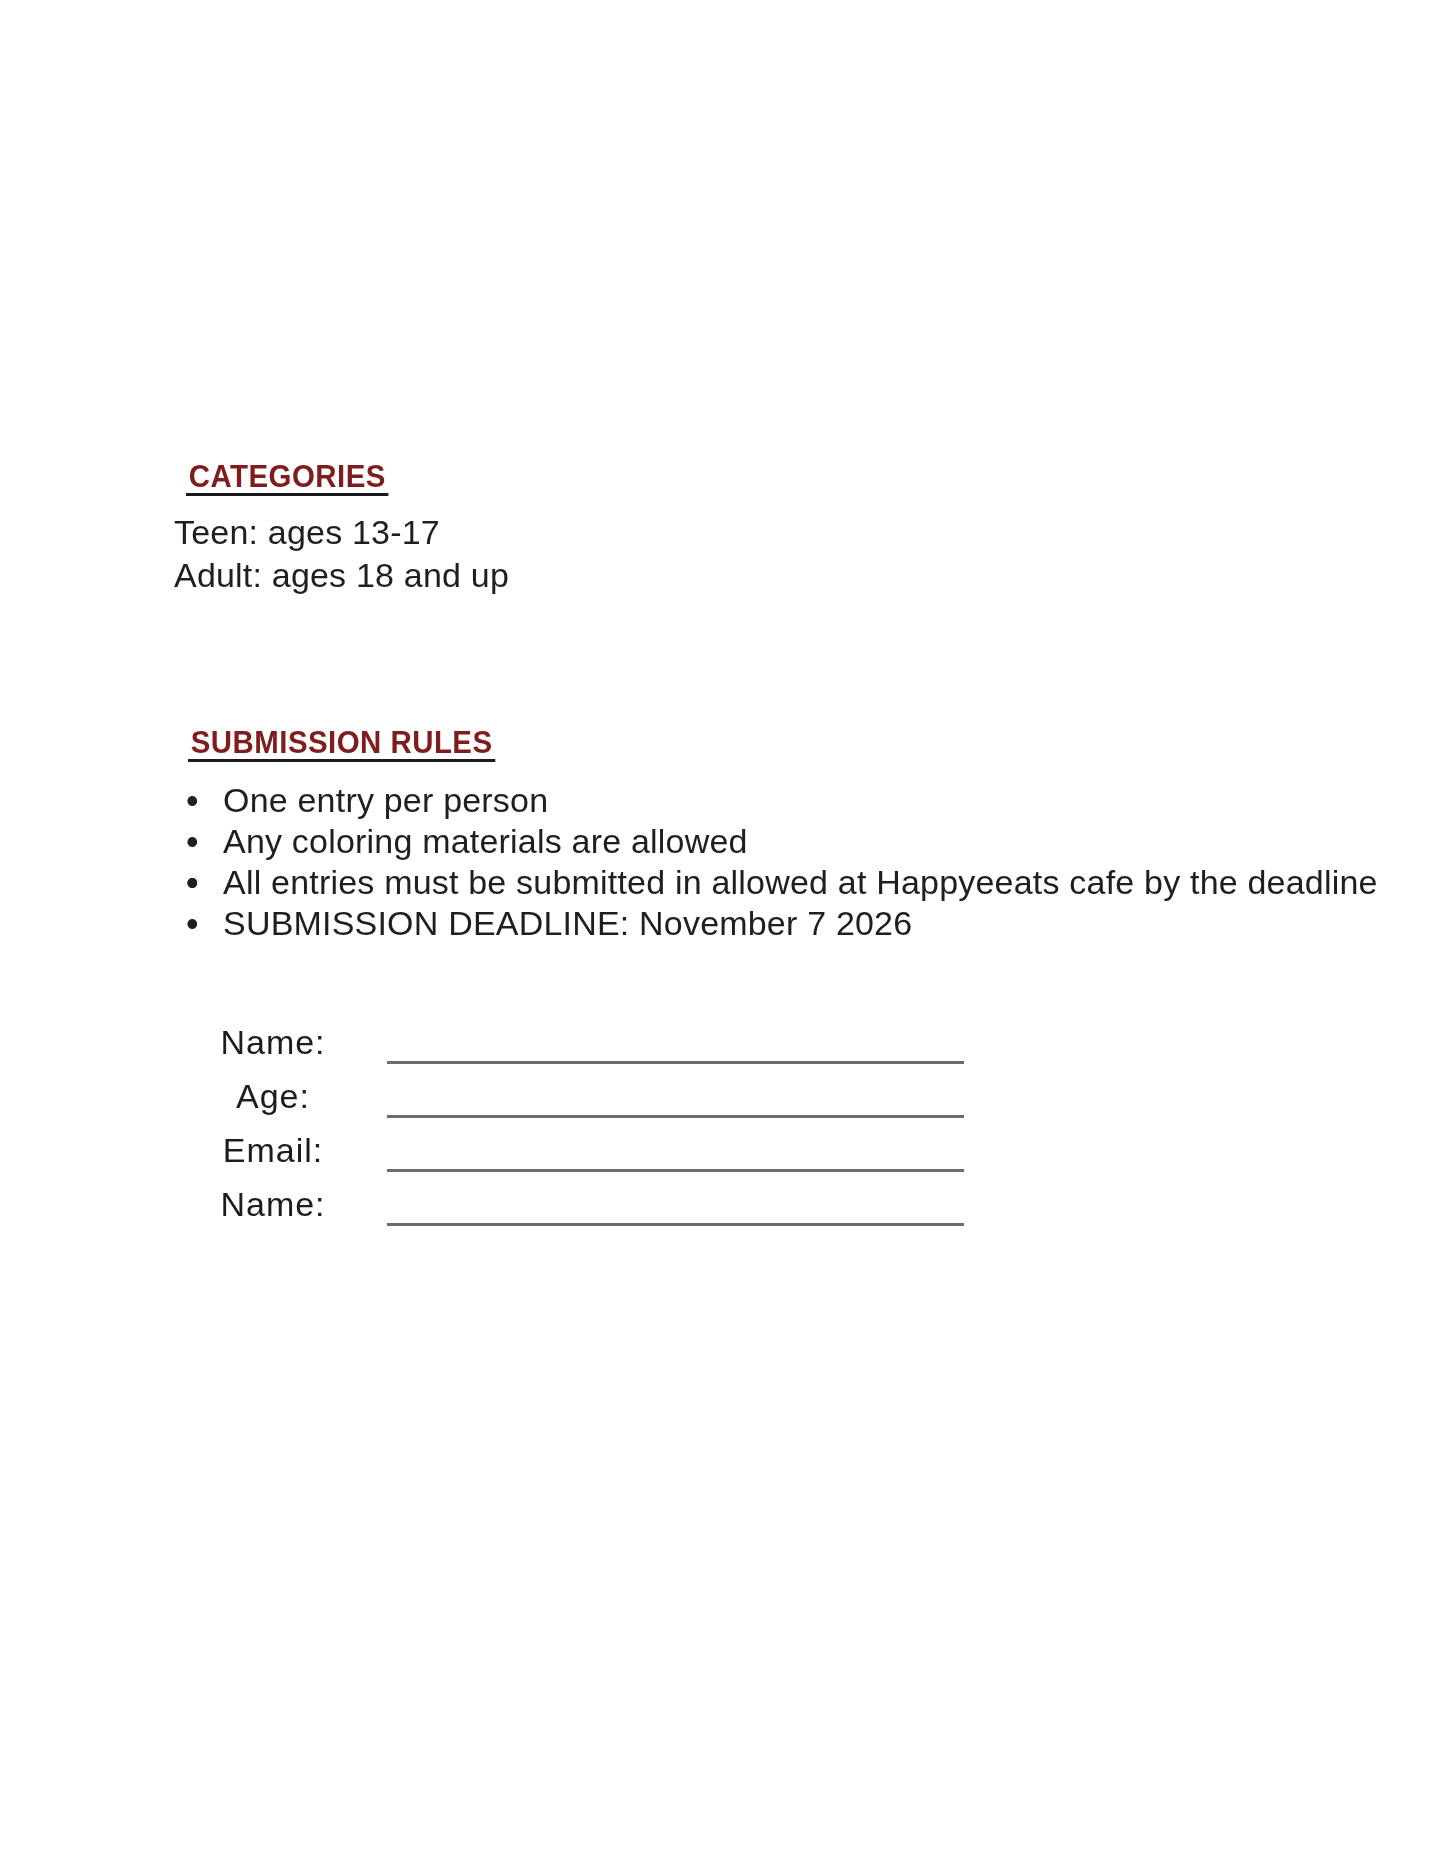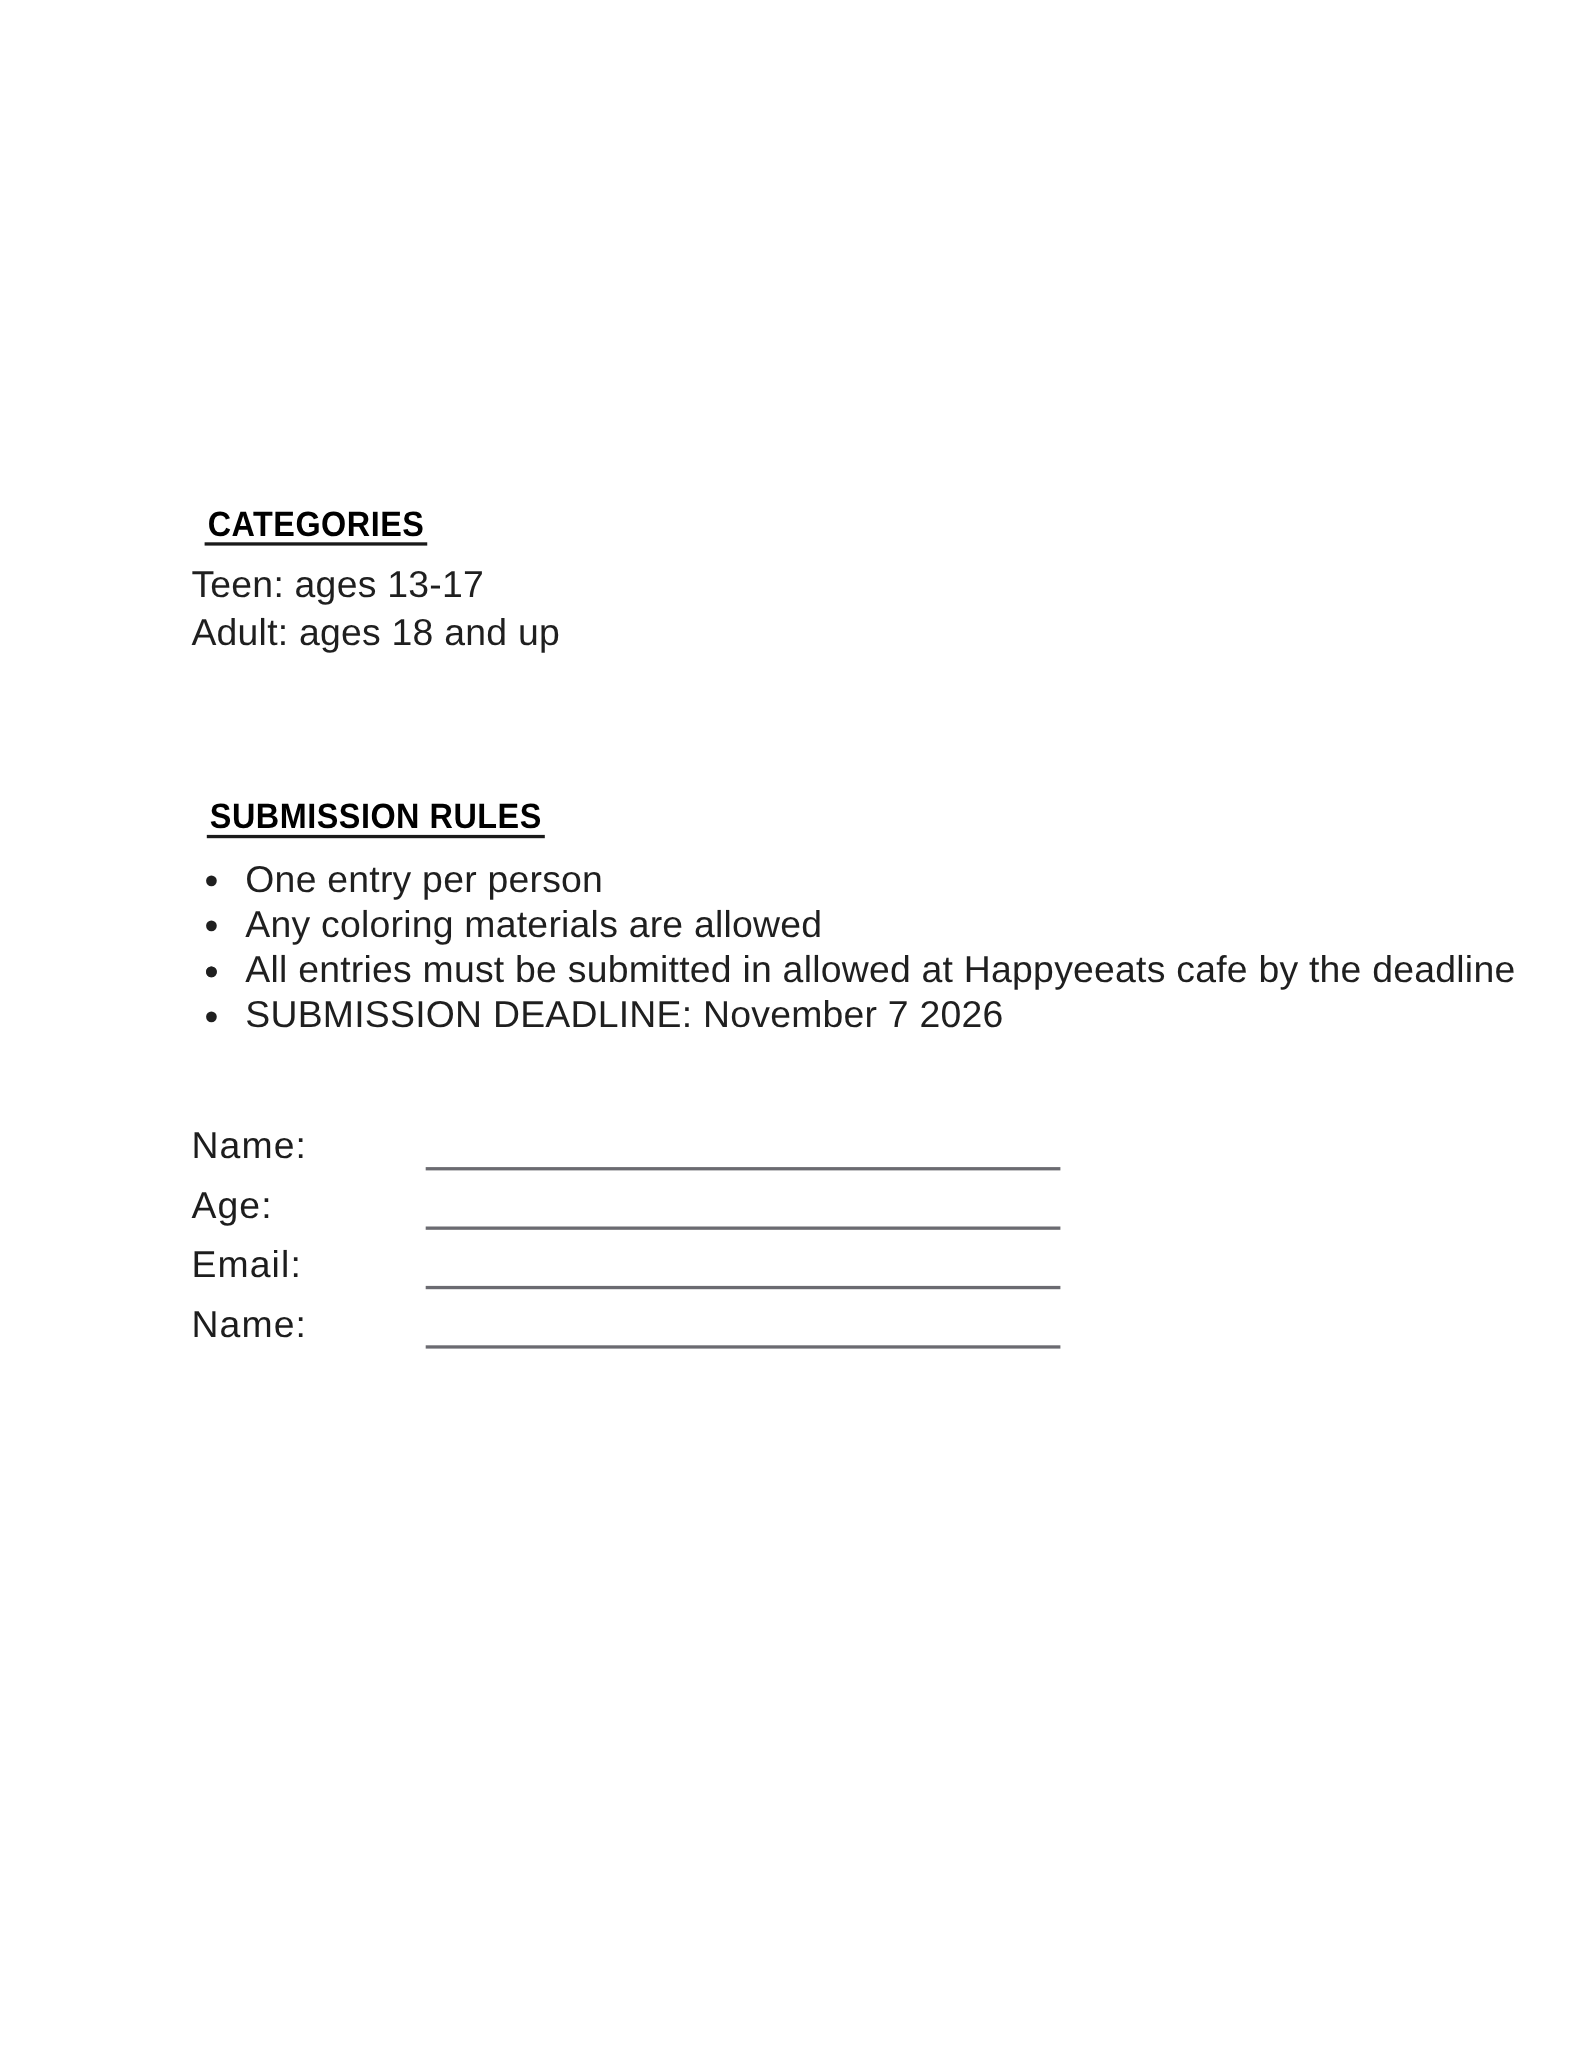--- a/index.html
+++ b/index.html
@@ -31,21 +31,21 @@
     display: inline-block;
     transform: scaleX(0.9);
     transform-origin: 50% 50%;
   }
 
   
   .sec-heading {
     position: absolute;
     font-size: 32px;
     line-height: 34px;
-    color: #000000;
+    color: #7f1d1d;
     letter-spacing: 0.5px;
   }
   .sec-heading .u {
     display: inline-block;
     padding: 0 3px 0 3px;
     border-bottom: 3px solid #1a1a1a;
     transform: scaleX(0.92);
     transform-origin: 0 50%;
   }
   .h-categories { top: 432px; left: 186px; }
@@ -95,21 +95,21 @@
     left: 174px;
     width: 800px;
   }
   .frow {
     display: flex;
     align-items: flex-end;
     height: 54px;
   }
   .flabel {
     width: 198px;
-    text-align: left;
+    text-align: center;
     font-size: 34px;
     line-height: 38px;
     letter-spacing: 1px;
     color: #1d1d1d;
     padding-bottom: 3px;
     white-space: nowrap;
   }
   .fline {
     width: 577px;
     margin-left: 15px;

